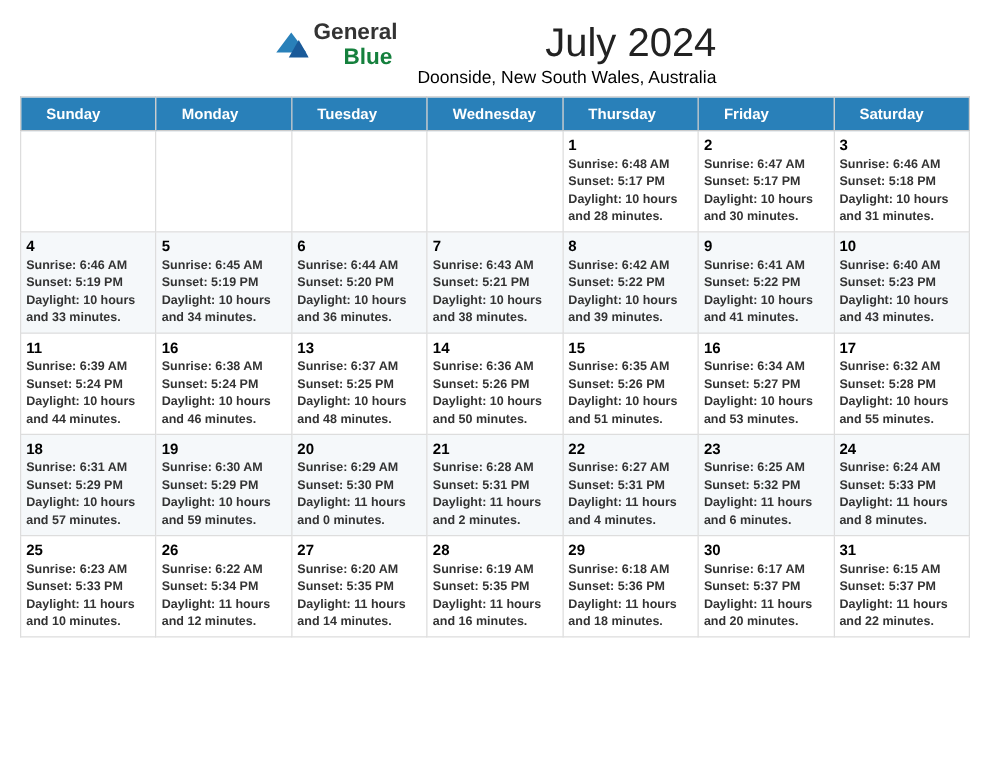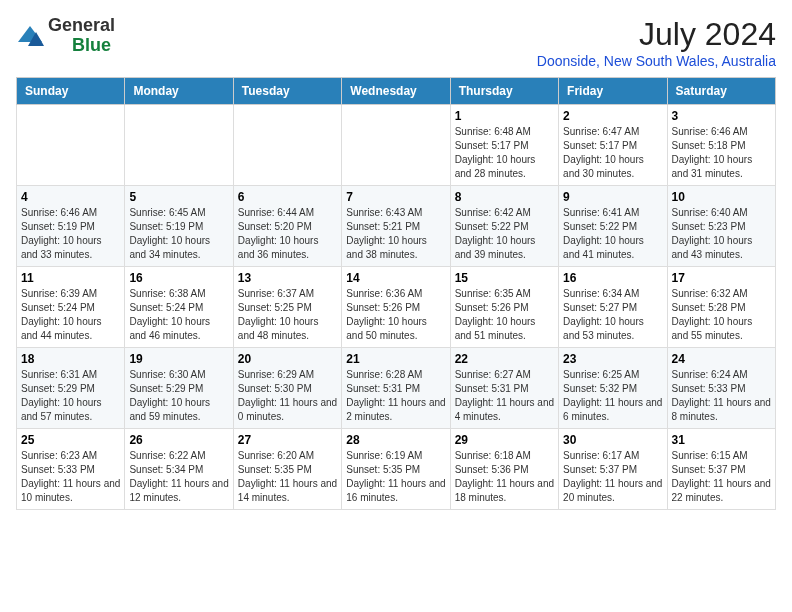--- a/index.html
+++ b/index.html
@@ -5,21 +5,21 @@
     * { box-sizing: border-box; margin: 0; padding: 0; }
     body {
       font-family: Arial, sans-serif;
       background: #fff;
       width: 792px;
       min-height: 612px;
       padding: 16px;
     }
     .header {
       display: flex;
-      justify-content: space-between;
+      justify-content: center;
       align-items: flex-start;
       margin-bottom: 8px;
     }
     .logo {
       display: flex;
       align-items: center;
       gap: 4px;
     }
     .logo-text {
       font-size: 18px;
@@ -35,32 +35,32 @@
     .title-block {
       text-align: right;
     }
     .month-year {
       font-size: 32px;
       font-weight: normal;
       color: #222;
     }
     .location {
       font-size: 14px;
-      color: #1d4ed8;
+      color: #000000;
       padding-left: 16px;
     }
     .calendar {
       width: 100%;
       border-collapse: collapse;
       font-size: 11px;
     }
     .calendar th {
       background: #2980b9;
       color: #fff;
-      padding: 6px 8px;
+      padding: 6px 20px;
       text-align: left;
       font-weight: bold;
       font-size: 12px;
       border: 1px solid #ccc;
     }
     .calendar td {
       vertical-align: top;
       border: 1px solid #ddd;
       padding: 4px;
       width: calc(100% / 7);
@@ -73,20 +73,21 @@
     .day-num {
       font-weight: bold;
       font-size: 12px;
       margin-bottom: 2px;
       display: block;
     }
     .day-detail {
       color: #333;
       font-size: 10px;
       line-height: 1.4;
+      font-weight: bold;
     }
     .empty {
       background: #fff !important;
     }
   </style>
 </head>
 <body>
 
 <div class="header">
   <div class="logo">

